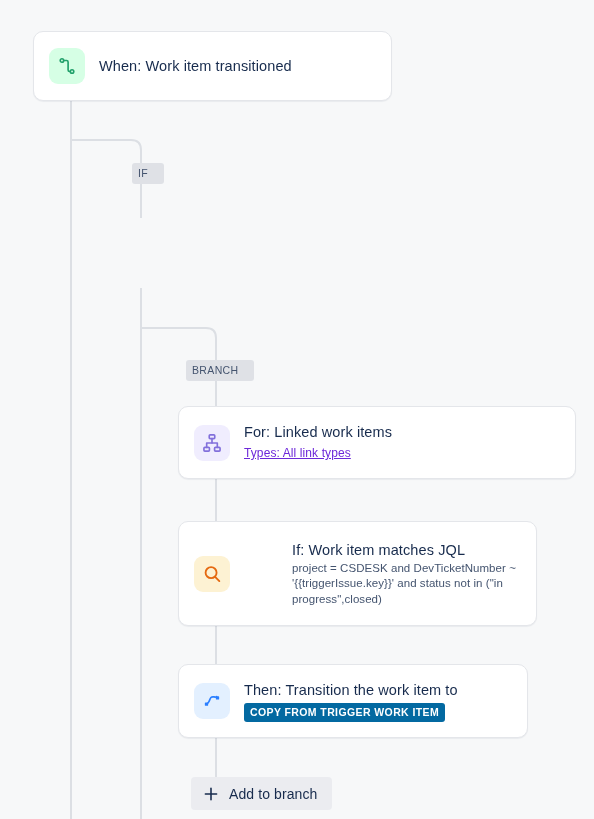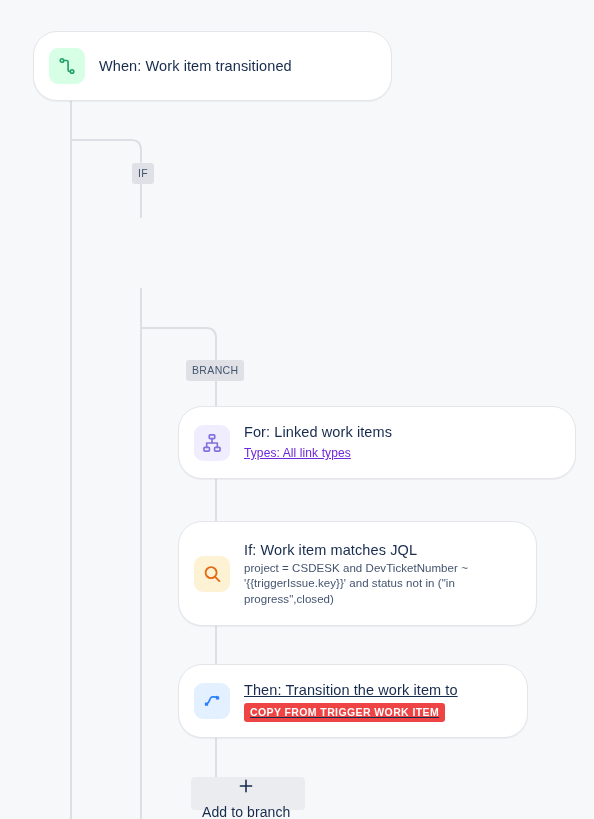--- a/index.html
+++ b/index.html
@@ -37,21 +37,21 @@
     stroke: #dcdfe4;
     stroke-width: 2;
     stroke-linecap: butt;
   }
 
   
   .card {
     position: absolute;
     background: #ffffff;
     border: 1px solid #e4e6ea;
-    border-radius: 24px;
+    border-radius: 10px;
     box-sizing: border-box;
     display: flex;
     align-items: center;
     box-shadow: 0 1px 1px rgba(9,30,66,0.06);
   }
   .card-icon {
     width: 36px;
     height: 36px;
     border-radius: 9px;
     flex: 0 0 36px;
@@ -92,43 +92,43 @@
   .ic-green  { background: #d6ffe5; }
   .ic-yellow { background: #fef4d6; }
   .ic-purple { background: #f0edfe; }
   .ic-orange { background: #fdf2d3; }
   .ic-blue   { background: #e3f0ff; }
 
   
   #card-trigger { left: 33px;  top: 31px;  width: 359px; height: 70px; }
   #card-if      { left: 105px; top: 218px; width: 359px; height: 70px; }
   #card-for     { left: 178px; top: 406px; width: 398px; height: 73px; }
-  #card-jql     { left: 178px; top: 521px; width: 359px; height: 105px; }
-  #card-then    { left: 178px; top: 664px; width: 350px; height: 74px; text-decoration: underline; }
+  #card-jql     { left: 178px; top: 521px; width: 359px; height: 105px; gap: 48px; }
+  #card-then    { left: 178px; top: 664px; width: 350px; height: 74px; }
 
   
   .conn-badge {
     position: absolute;
     background: #dfe1e6;
     color: #44546f;
     border-radius: 3px;
     font-size: 10.5px;
     line-height: 1;
     letter-spacing: 0.35px;
-    padding: 5px 6px 5px 6px;
+    padding: 5px 16px 5px 6px;
     box-sizing: border-box;
     white-space: nowrap;
   }
   #badge-if     { left: 132px; top: 163px; }
   #badge-branch { left: 186px; top: 360px; }
 
   
   .value-chip {
     display: inline-block;
-    background: #ef4444;
+    background: #0369a1;
     color: #ffffff;
     font-size: 10.5px;
     font-weight: bold;
     letter-spacing: 0.4px;
     border-radius: 3px;
     padding: 3px 6px 4px 6px;
     margin-top: 2px;
     align-self: flex-start;
     white-space: nowrap;
   }
@@ -141,21 +141,20 @@
     height: 33px;
     background: #ebecf0;
     border: none;
     border-radius: 4px;
     display: flex;
     align-items: center;
     padding: 0 15px 0 11px;
     gap: 9px;
     cursor: pointer;
     font-family: "Liberation Sans", sans-serif;
-    flex-direction: column;
   }
   #add-branch-btn .plus-icon {
     width: 18px;
     height: 18px;
     flex: 0 0 18px;
     display: block;
   }
   #add-branch-btn .btn-label {
     font-size: 14px;
     color: #172b4d;

